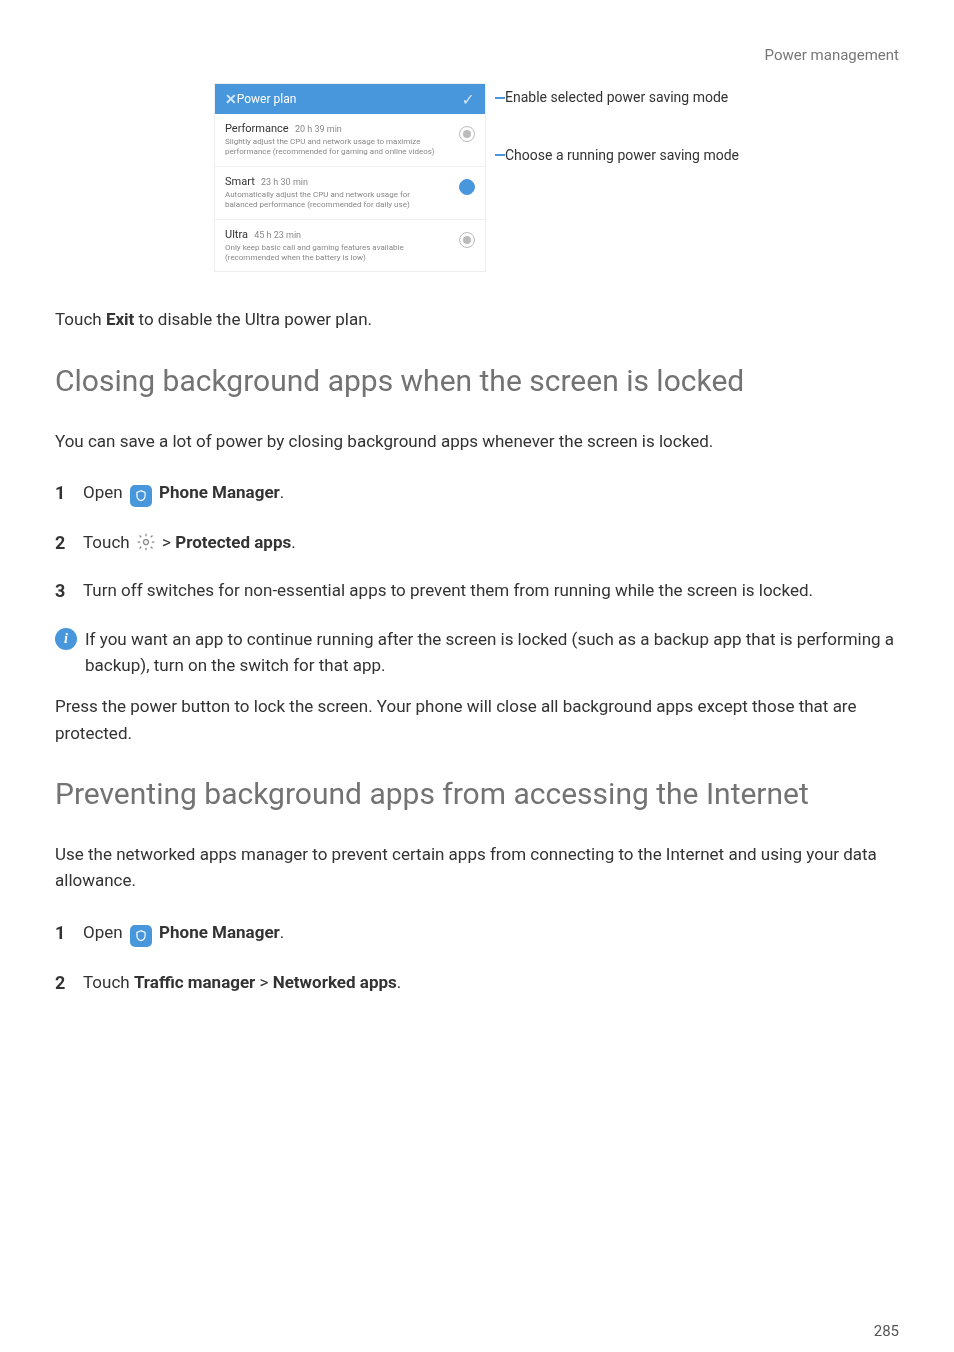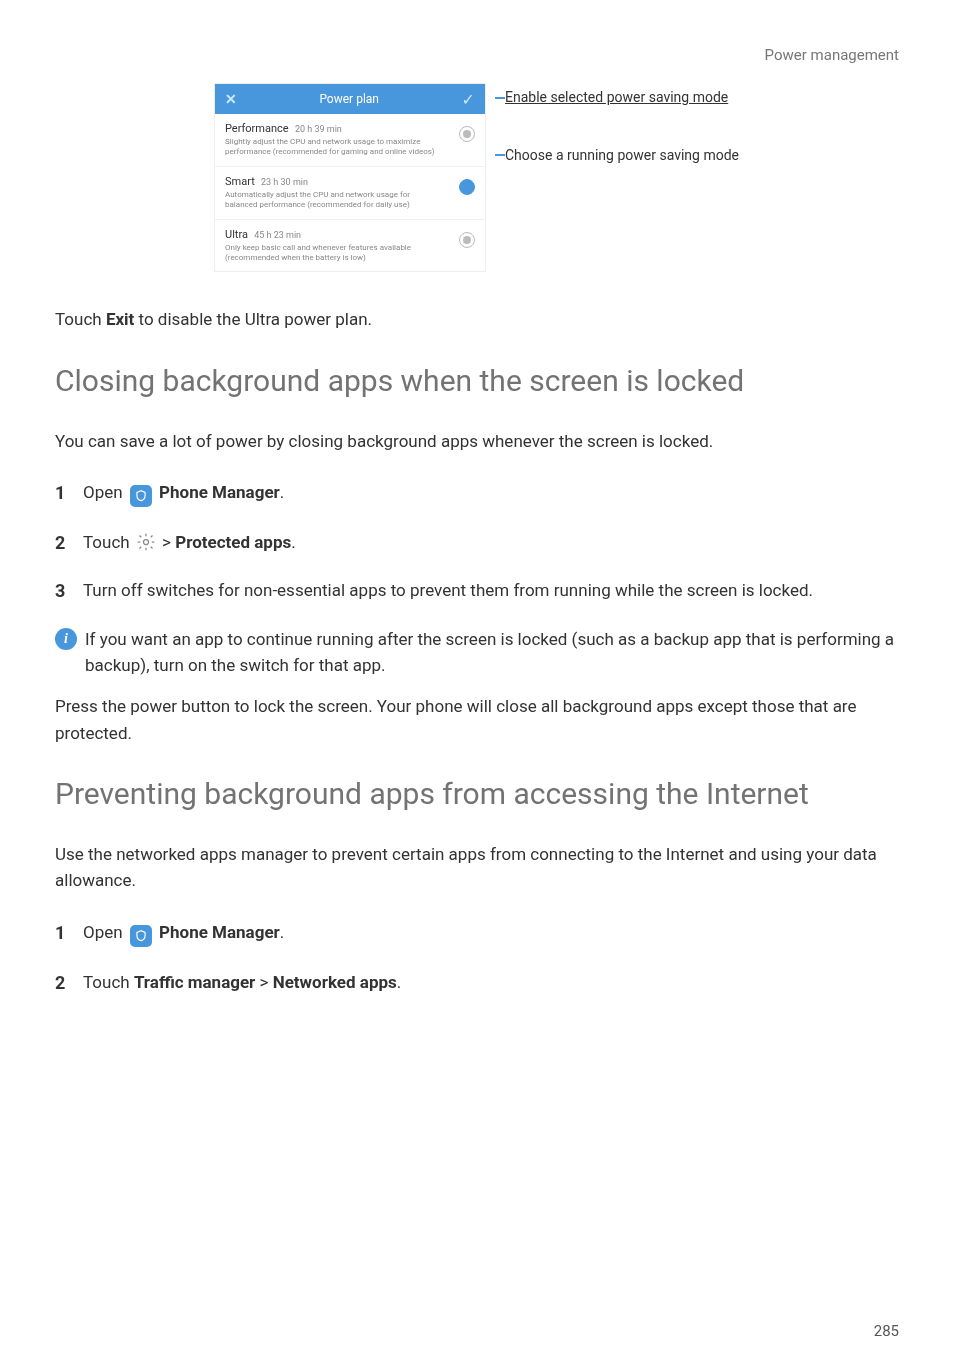--- a/index.html
+++ b/index.html
@@ -48,21 +48,21 @@
     font-size: 11px;
     position: relative;
   }
   .pp-x {
     font-weight: bold;
     font-size: 14px;
     color: #cfe6f7;
   }
   .pp-title {
     flex: 1;
-    text-align: center;
+    text-align: left;
     font-size: 12px;
   }
   .pp-check {
     font-size: 16px;
     color: #cfe6f7;
   }
   .pp-row {
     padding: 8px 10px;
     border-bottom: 1px solid #f0f0f0;
     display: flex;
@@ -98,21 +98,21 @@
     position:absolute;
     inset:3px;
     border-radius:50%;
     background:#4896dc;
   }
   .label-col {
     font-size: 14px;
     color: #333;
     line-height: 1.4;
   }
-  .label-line1 { margin-top: 4px; margin-left: 10px; text-decoration: underline;}
+  .label-line1 { margin-top: 4px; margin-left: 10px;}
   .label-line2 { margin-top: 38px; margin-left: 10px;}
   .connector-wrap {
     display:flex;
     align-items:center;
   }
   .hconnector{
     width:10px;
     border-top:2px solid #4896dc;
     margin-right:0;
   }
@@ -230,21 +230,21 @@
             <span class="pp-name">Smart</span>
             <span class="pp-time">23 h 30 min</span>
             <div class="pp-desc">Automatically adjust the CPU and network usage for balanced performance (recommended for daily use)</div>
           </div>
           <div class="radio solid"></div>
         </div>
         <div class="pp-row" style="border-bottom:none;">
           <div class="pp-row-text">
             <span class="pp-name">Ultra</span>
             <span class="pp-time">45 h 23 min</span>
-            <div class="pp-desc">Only keep basic call and whenever features available (recommended when the battery is low)</div>
+            <div class="pp-desc">Only keep basic call and gaming features available (recommended when the battery is low)</div>
           </div>
           <div class="radio dot"></div>
         </div>
       </div>
       <div class="label-col">
         <div class="connector-wrap label-line1">
           <div class="hconnector"></div>
           <span>Enable selected power saving mode</span>
         </div>
         <div class="connector-wrap label-line2">

